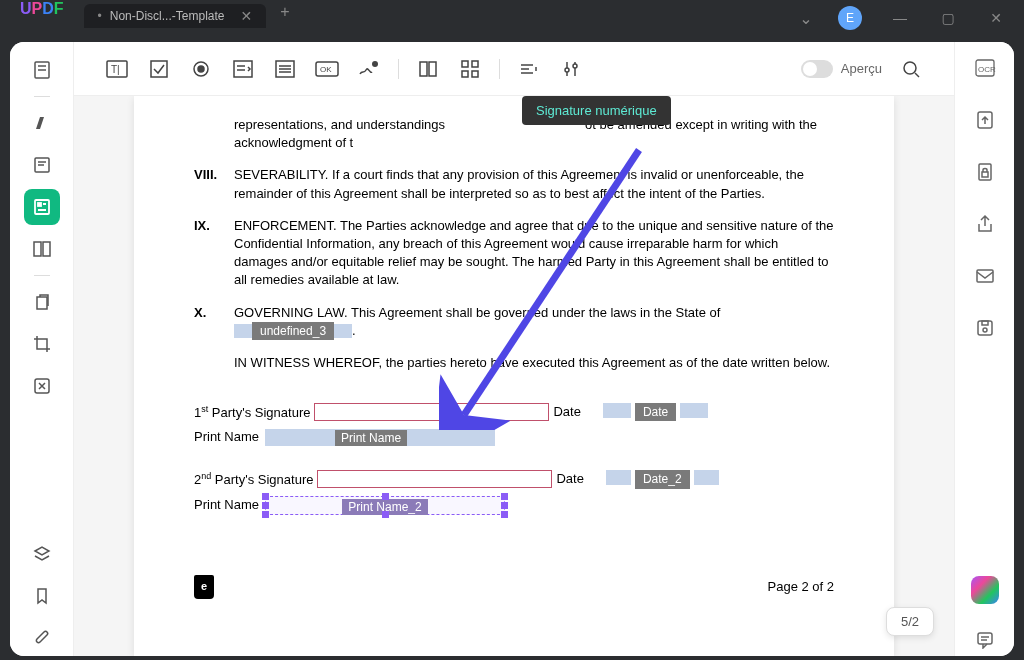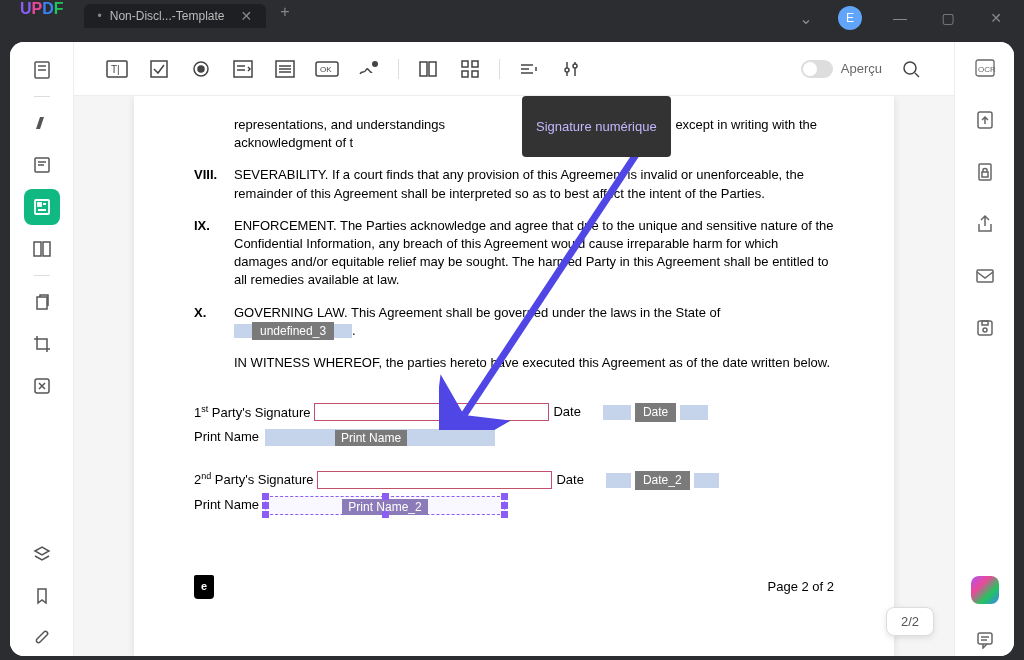--- a/index.html
+++ b/index.html
@@ -39,34 +39,34 @@
 .main-area { flex: 1; display: flex; flex-direction: column; background: #f5f5f5; position: relative; }
 
 .toolbar { height: 54px; background: #fff; border-bottom: 1px solid #eee; display: flex; align-items: center; padding: 0 24px; gap: 4px; position: relative; }
 .tool-btn { width: 38px; height: 34px; display: flex; align-items: center; justify-content: center; cursor: pointer; border-radius: 6px; color: #444; }
 .tool-sep { width: 1px; height: 20px; background: #ddd; margin: 0 6px; }
 .tool-right { margin-left: auto; display: flex; align-items: center; gap: 10px; text-align: right; }
 .preview-toggle { display: flex; align-items: center; gap: 8px; color: #666; font-size: 13px; }
 .toggle-sw { width: 32px; height: 18px; background: #ddd; border-radius: 10px; position: relative; }
 .toggle-sw::after { content: ''; width: 14px; height: 14px; background: #fff; border-radius: 50%; position: absolute; left: 2px; top: 2px; }
 
-.tooltip { position: absolute; background: #333; color: #c4b5fd; padding: 23px 14px; border-radius: 4px; font-size: 13px; top: 54px; left: 448px; z-index: 100; }
+.tooltip { position: absolute; background: #333; color: #5eead4; padding: 7px 14px; border-radius: 4px; font-size: 13px; top: 54px; left: 448px; z-index: 100; }
 
 .doc-scroll { flex: 1; overflow: auto; display: flex; justify-content: center; padding-top: 0; position: relative; }
 .page { width: 760px; background: #fff; box-shadow: 0 2px 8px rgba(0,0,0,0.1); padding: 20px 60px 40px; position: relative; font-size: 13px; color: #000; line-height: 1.4; }
 
 .doc-row { display: flex; margin-bottom: 8px; }
 .doc-num { width: 40px; font-weight: bold; flex-shrink: 0; }
 .doc-text { flex: 1; }
 .bold { font-weight: normal; }
 
 .field-gray { background: #7a7a7a; color: #fff; padding: 1px 8px; font-size: 12px; display: inline-block; }
 .field-light { background: #c5d4ea; display: inline-block; height: 14px; vertical-align: middle; }
 
-.sig-block { margin: 20px 0 6px 0; display: flex; align-items: center; gap: 4px; font-size: 13px; }
+.sig-block { margin: 20px 0 6px 0; display: flex; align-items: flex-start; gap: 4px; font-size: 13px; }
 .sig-box { border: 1.5px solid #c0506b; height: 18px; display: inline-block; }
 .sig-box.dashed { border: 1.5px dashed #8b5cf6; background: rgba(139,92,246,0.05); position: relative; }
 .sig-handle { width: 7px; height: 7px; background: #8b5cf6; position: absolute; }
 .print-row { font-size: 13px; display: flex; align-items: center; gap: 6px; margin-top: 2px; }
 .print-box { background: #c5d4ea; display: inline-block; position: relative; }
 .print-label { background: #7a7a7a; color: #fff; padding: 1px 6px; font-size: 12px; }
 
 .page-footer { display: flex; justify-content: space-between; align-items: center; margin-top: 60px; }
 .e-badge { width: 20px; height: 24px; background: #000; color: #fff; display: flex; align-items: center; justify-content: center; font-size: 11px; font-weight: bold; border-radius: 2px 2px 4px 4px; }
 
@@ -331,21 +331,21 @@
 
         <svg class="arrow-svg" viewBox="0 0 220 290">
           <defs>
               <marker id="ah" markerWidth="12" markerHeight="12" refX="3" refY="6" orient="auto">
                 <path d="M0,0 L12,6 L0,12 L3,6 Z" fill="#4f46e5"></path>
               </marker>
             </defs>
           <line x1="200" y1="10" x2="25" y2="275" stroke="#4f46e5" stroke-width="7" marker-end="url(#ah)"></line>
         </svg>
       </div>
-      <div class="page-ind">2/2</div>
+      <div class="page-ind">5/2</div>
     </div>
   </div>
 
   <div class="right-rail">
     <div class="rrail-icon">
         <svg width="22" height="20" viewBox="0 0 22 20" fill="none" stroke="currentColor" stroke-width="1.3">
           <rect x="2" y="2" width="18" height="16" rx="2"></rect>
           <text x="4" y="14" font-size="8" fill="currentColor" stroke="none">OCR</text>
         </svg>
       </div>

